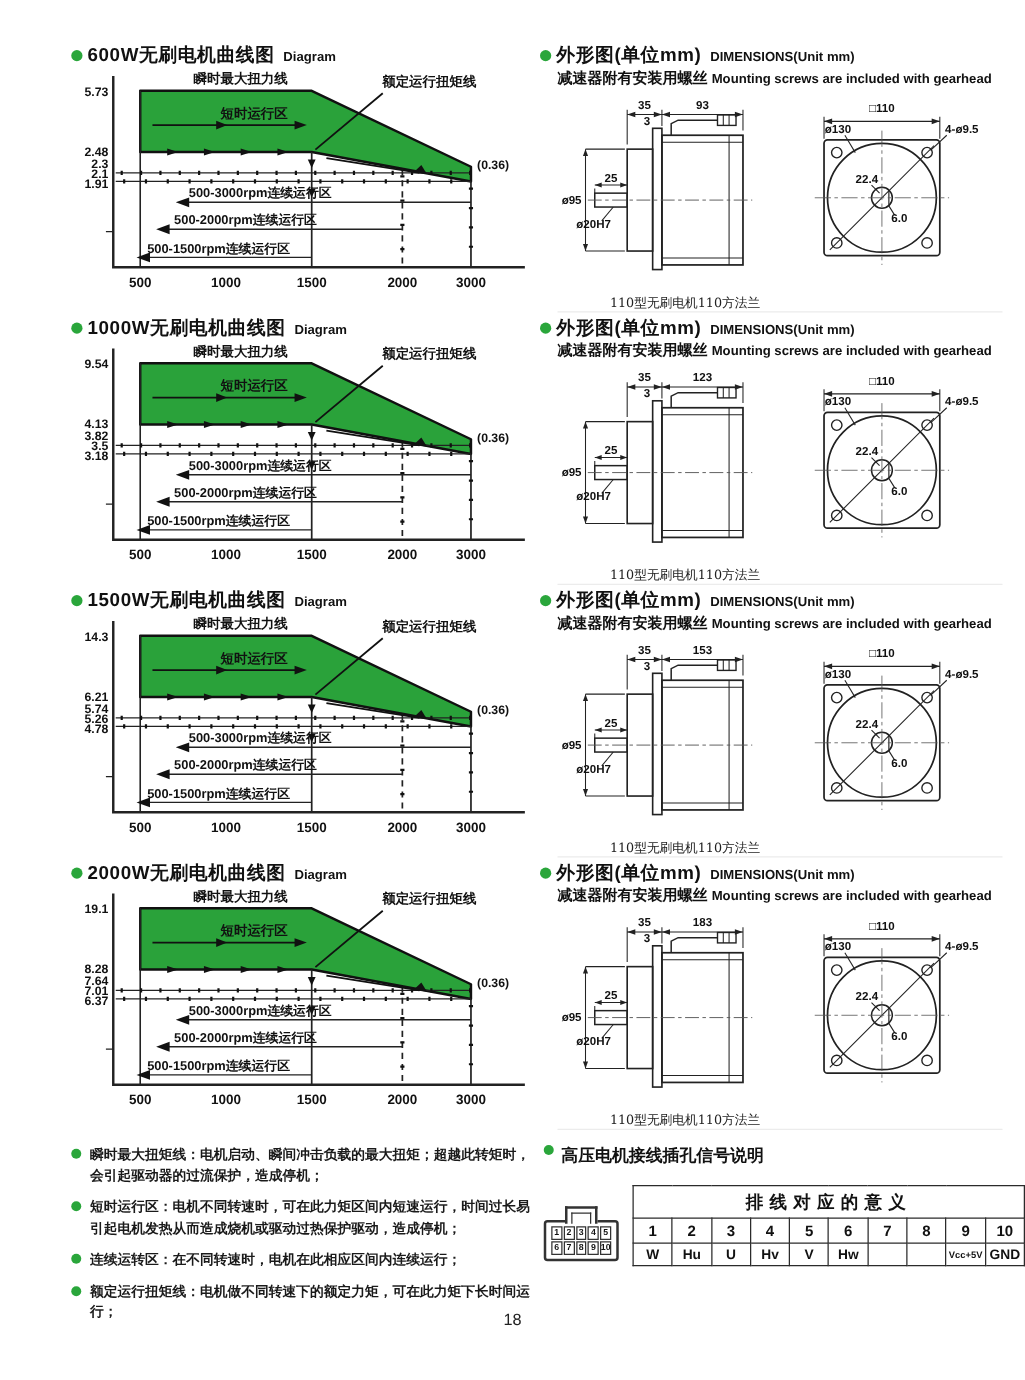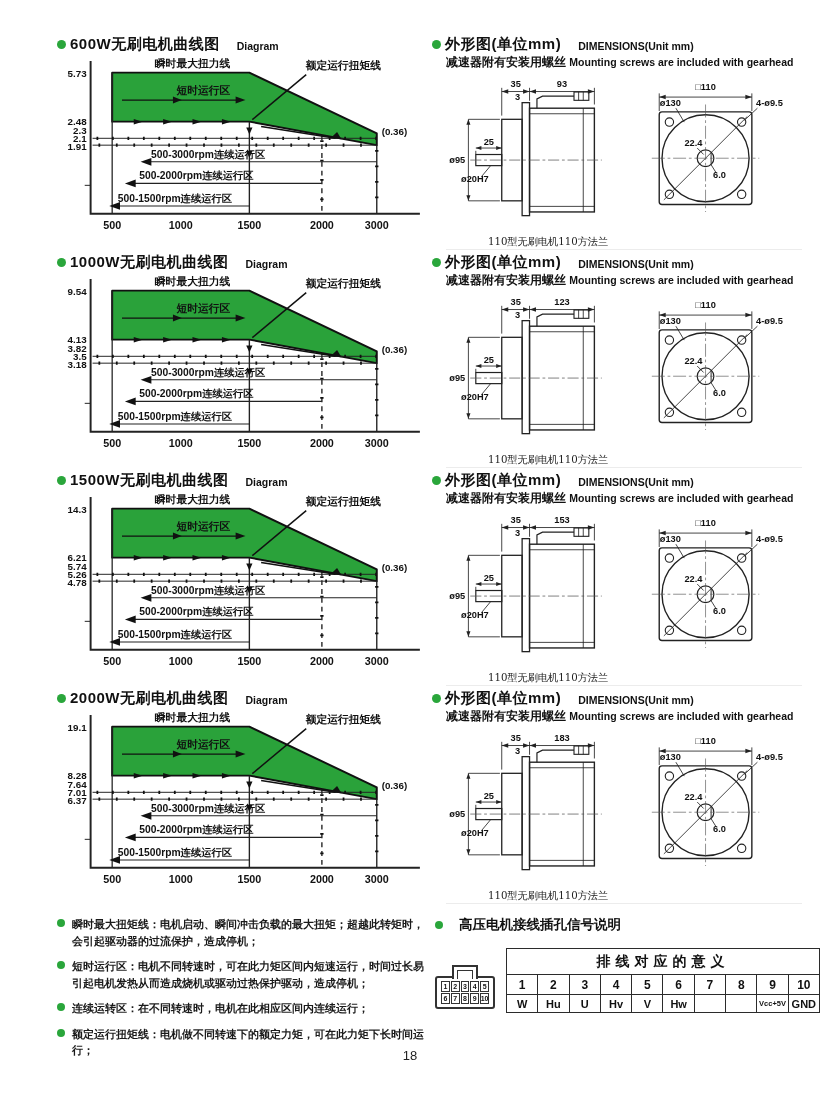--- a/index.html
+++ b/index.html
@@ -8,21 +8,21 @@
     font-family:"Liberation Sans",sans-serif;color:#111;
     -webkit-font-smoothing:antialiased;
   }
   .page{position:relative;width:820px;height:1064px;overflow:hidden;}
   #sections{margin-top:34px;}
   .section{display:flex;height:218px;}
   .chart-block{width:375px;margin-left:57px;}
   .dims-block{width:378px;position:relative;}
   .sec-title{display:flex;align-items:center;gap:4px;height:20px;font-weight:700;white-space:nowrap;}
   .sec-title .zh{font-size:15px;letter-spacing:0.5px;}
-  .sec-title .en{font-size:10.5px;margin-left:13px;margin-top:3px;}
+  .sec-title .en{font-size:10.5px;margin-left:3px;margin-top:3px;}
   .dot{width:9px;height:9px;border-radius:50%;background:#2aa63b;flex:0 0 9px;}
   .dot.sm{width:8px;height:8px;flex:0 0 8px;}
   .dims-sub{font-size:12px;font-weight:700;margin:0 0 0 14px;white-space:nowrap;}
   .dims-sub .en{font-size:10.5px;}
   .chart-svg{display:block;margin-top:1px;}
   .dims-svg{display:block;margin-top:2px;}
   .sep{position:absolute;left:14px;right:8px;bottom:2px;border-top:1px solid #ececec;}
   
   .c-lbl{font-size:11px;font-weight:700;fill:#111;}
   .c-zone{font-size:10.5px;font-weight:700;fill:#111;}
@@ -32,21 +32,21 @@
   
   .d-lbl{font-size:10px;font-weight:700;fill:#111;}
   .d-cap{font-size:11px;fill:#222;font-family:"DejaVu Serif",serif;}
   
   .bottom{display:flex;margin:10px 0 0 57px;}
   .notes{list-style:none;margin:0;padding:0;width:372px;}
   .notes li{display:flex;gap:7px;margin-bottom:9px;}
   .note-text{font-size:11px;font-weight:600;line-height:1.5;color:#1a1a1a;}
   .notes .dot{margin-top:3px;}
   .wiring{flex:1;margin-left:6px;}
-  .w-title{display:flex;align-items:center;gap:16px;font-weight:700;}
+  .w-title{display:flex;align-items:flex-start;gap:6px;font-weight:700;}
   .w-title .zh{font-size:13.5px;}
   .w-title-en{font-size:10.5px;font-weight:700;margin-left:11px;margin-top:1px;}
   .w-row{display:flex;align-items:flex-end;gap:5px;margin-top:14px;}
   .connector{position:relative;width:52px;border:2px solid #333;border-radius:3px;
     padding:3px 2px;margin-bottom:4px;margin-top:14px;background:#fff;}
   .latch{position:absolute;top:-13px;left:50%;transform:translateX(-50%);
     width:22px;height:12px;border:2px solid #333;border-bottom:none;background:#fff;}
   .latch::after{content:"";position:absolute;left:3px;right:3px;top:3px;bottom:0;border:1.5px solid #333;border-bottom:none;}
   .cgrid{display:grid;grid-template-columns:repeat(5,8.8px);grid-auto-rows:11px;gap:1px;justify-content:center;}
   .cpin{border:1.3px solid #333;font-size:7px;font-weight:700;display:flex;align-items:center;justify-content:center;}

